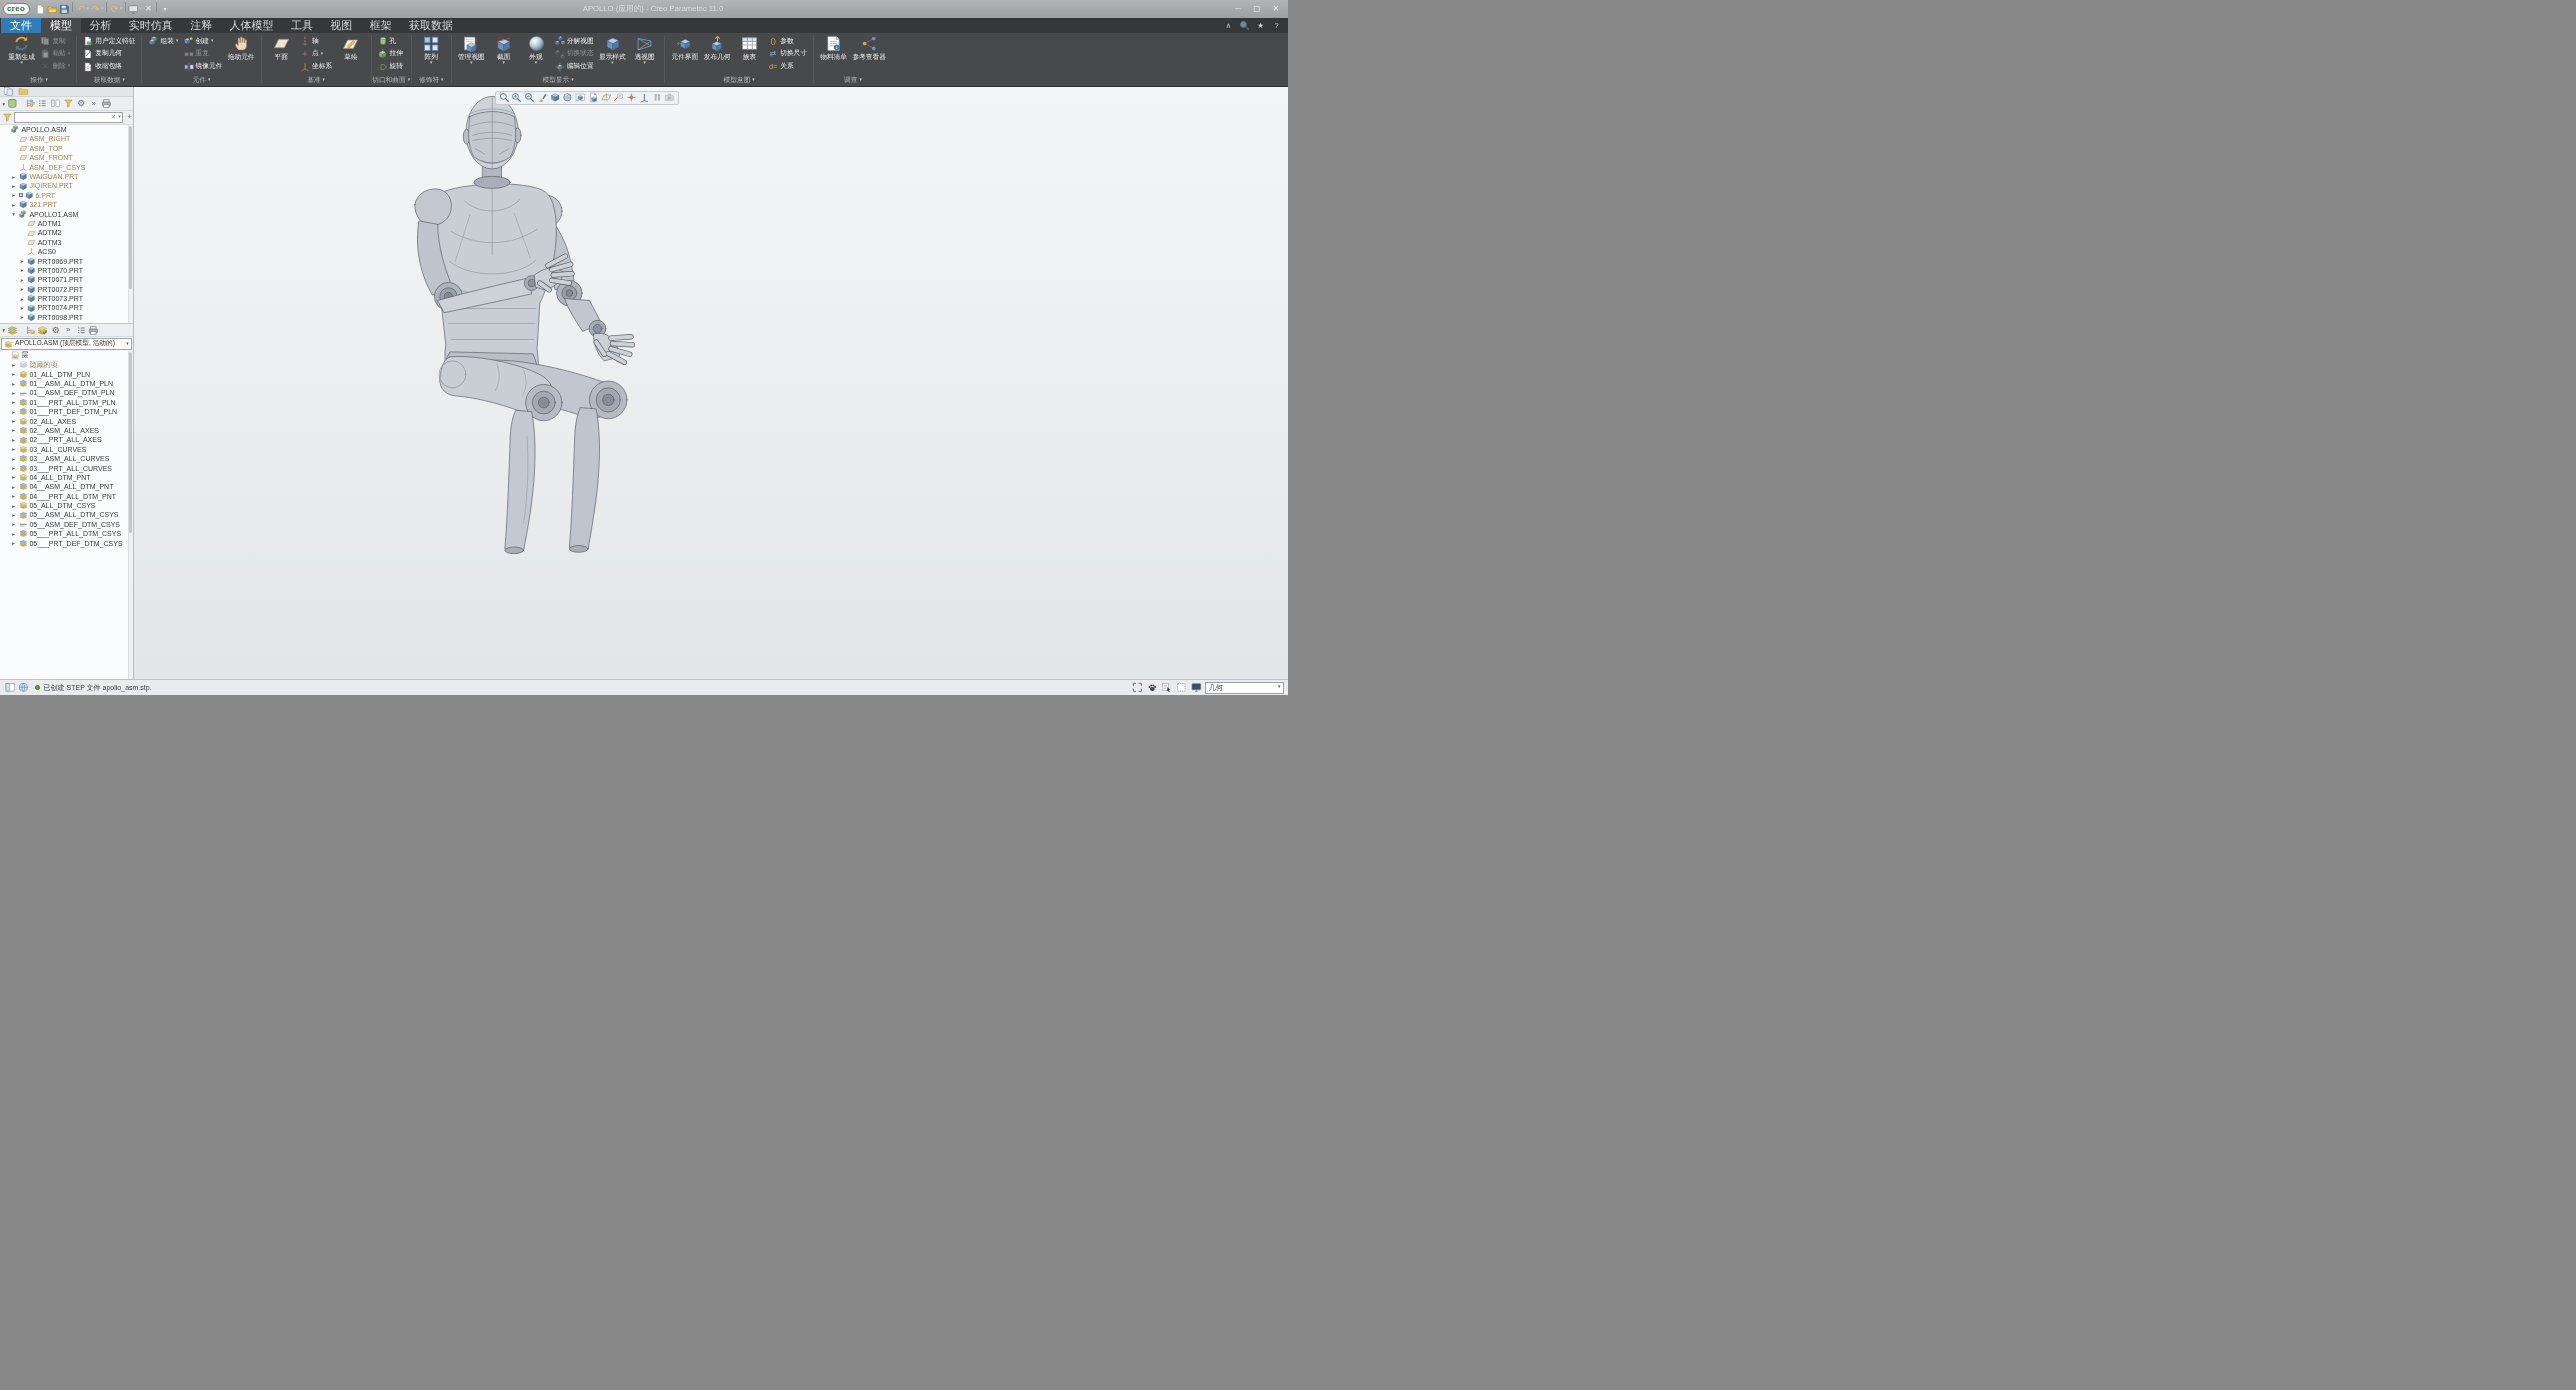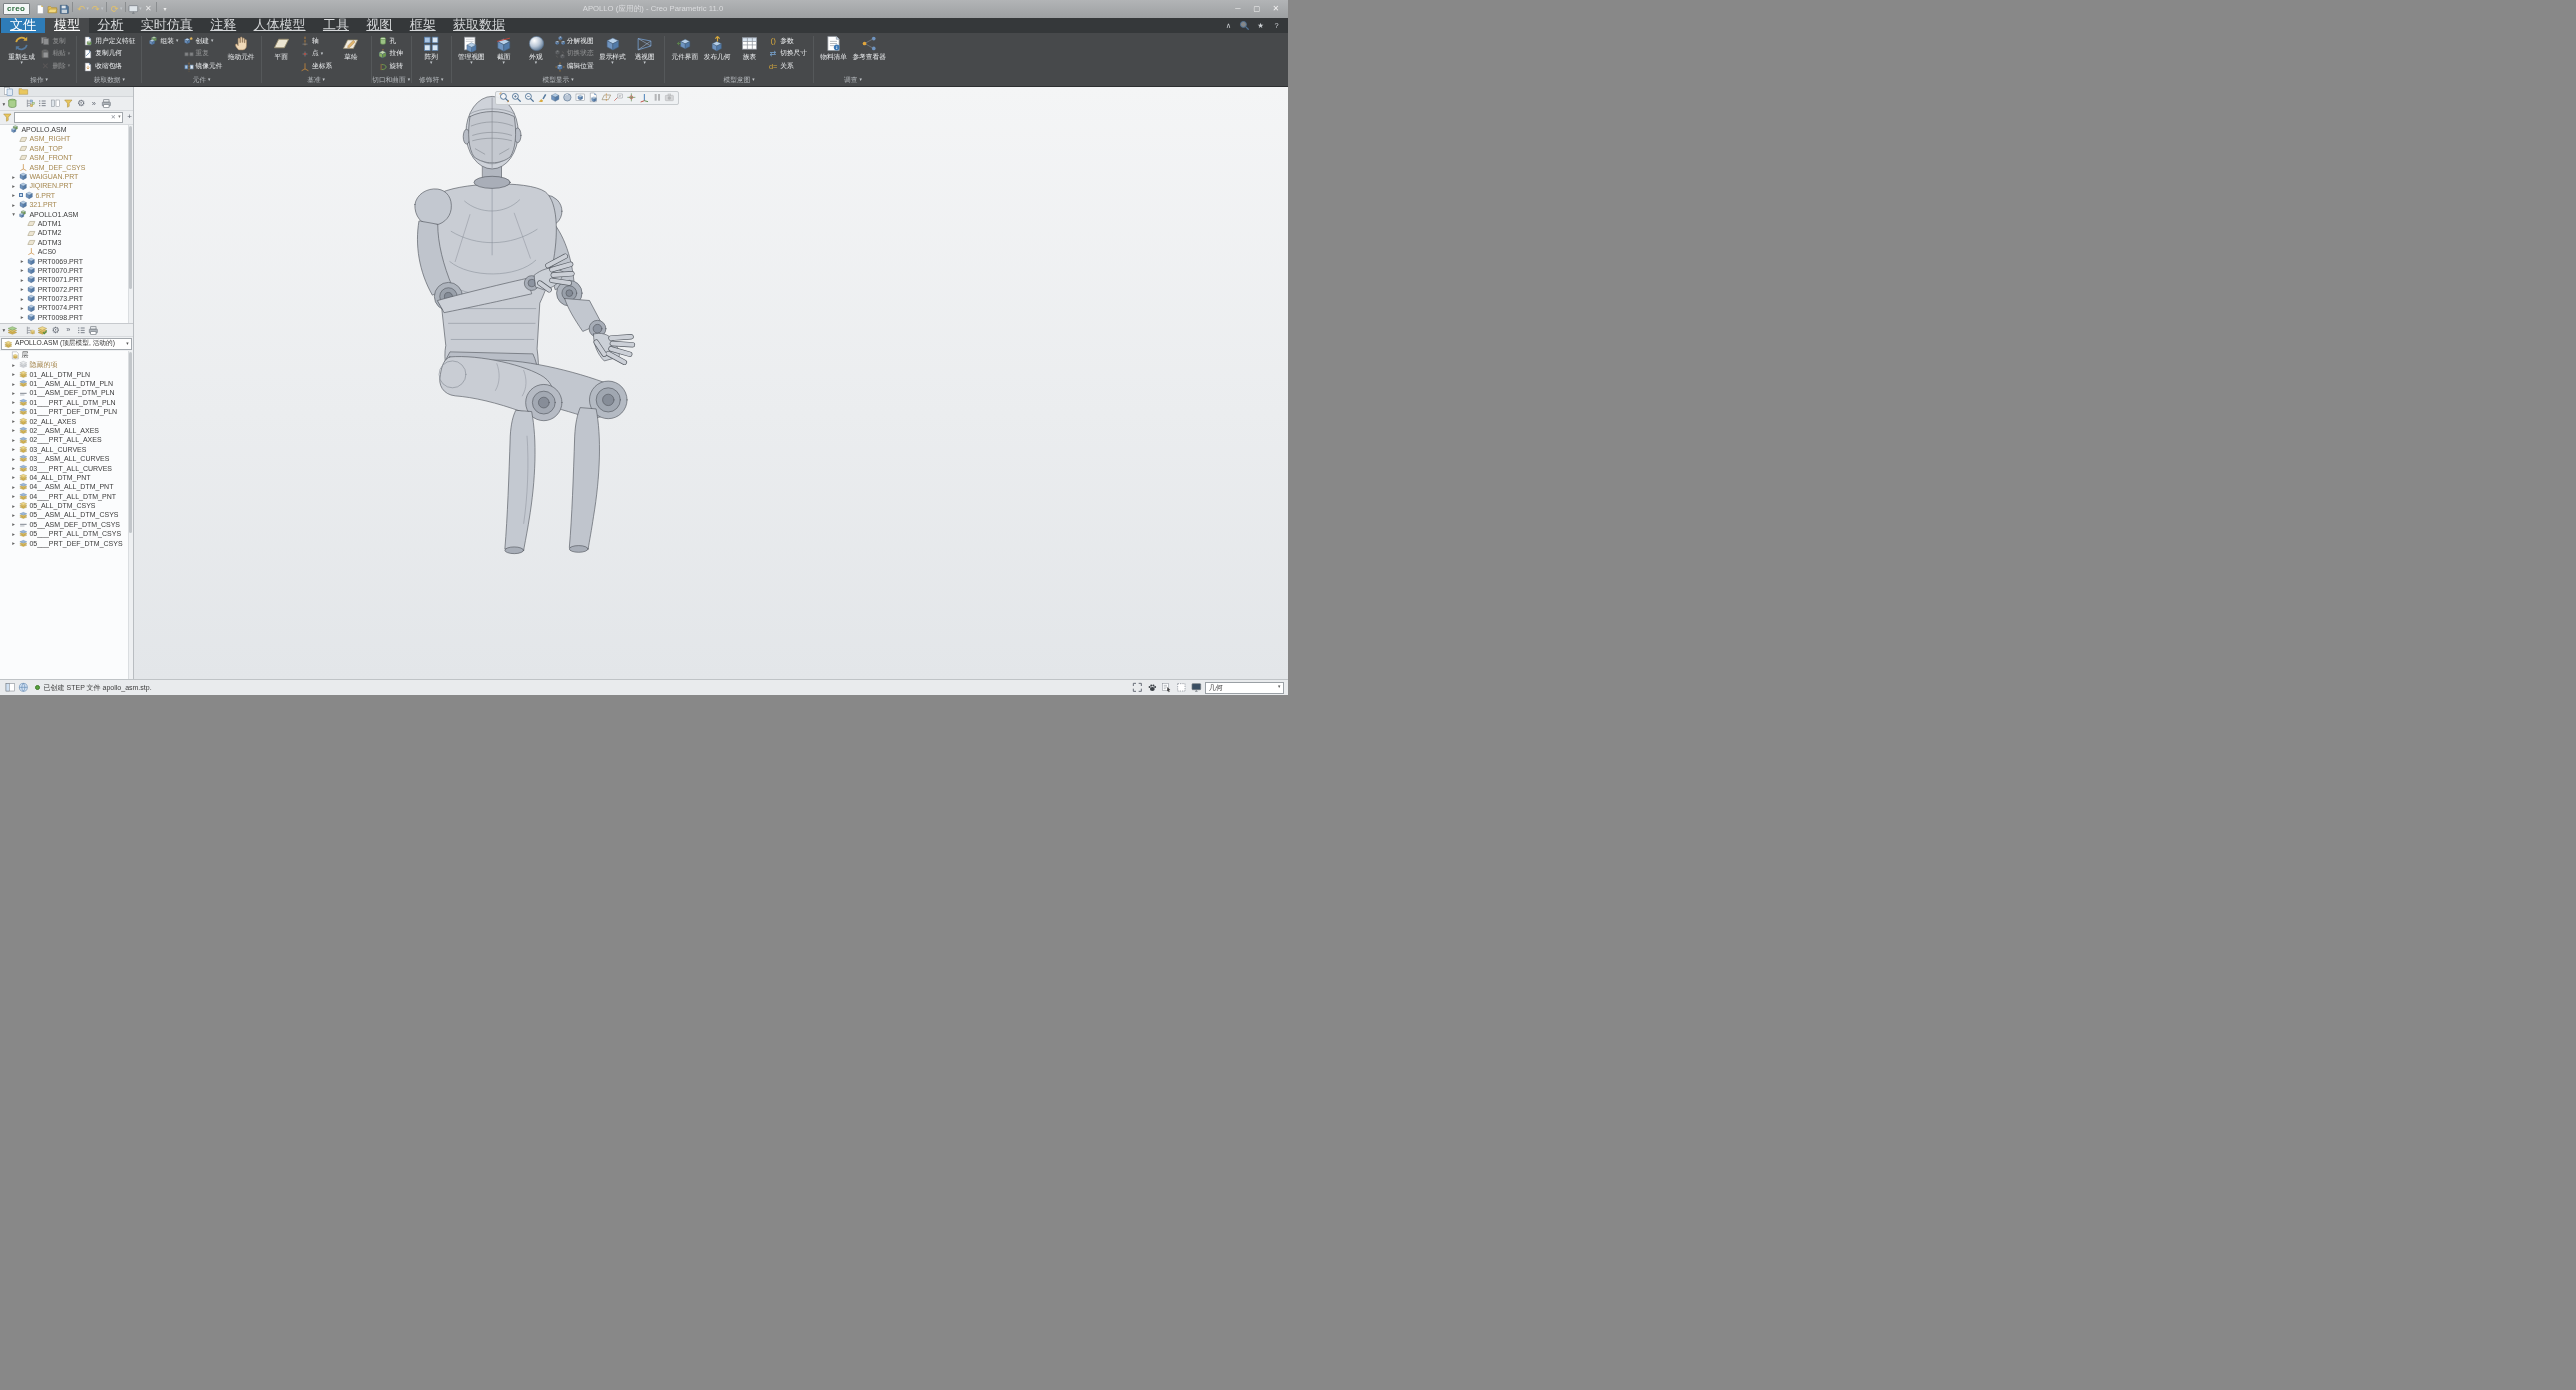--- a/index.html
+++ b/index.html
@@ -3,32 +3,32 @@
 <meta charset="utf-8">
 <style>
   html,body{margin:0;padding:0;background:#888;}
   *{box-sizing:border-box;user-select:none;}
   .app{width:1288px;height:695px;display:flex;flex-direction:column;overflow:hidden;
        font-family:"Liberation Sans","DejaVu Sans",sans-serif;font-size:7.4px;color:#333;}
 
   
   .titlebar{height:18px;background:linear-gradient(#b2b4b6,#9da0a2);display:flex;align-items:center;
             padding:0 2.7px;position:relative;flex:0 0 auto;}
-  .logo-chip{background:#f4f6f7;border:0.7px solid #7c8184;border-radius:1px;color:#2d6e3e;
+  .logo-chip{background:#f4f6f7;border:0.7px solid #7c8184;border-radius:6px;color:#2d6e3e;
              font-weight:bold;font-size:8px;padding:0.7px 3.4px;margin-right:4px;letter-spacing:0.3px;}
   .qat{display:flex;align-items:center;gap:0.7px;z-index:2;}
   .qbtn{display:flex;align-items:center;height:13.4px;padding:0 1.3px;border-radius:1.3px;}
   .qsep{width:0.7px;height:9.4px;background:#8a8d8f;margin:0 2px;}
   .win-title{position:absolute;left:18px;right:0;text-align:center;color:#dcdddf;font-size:7.7px;pointer-events:none;}
   .winctl{margin-left:auto;display:flex;z-index:2;}
   .winbtn{width:19px;height:13.4px;display:flex;align-items:center;justify-content:center;font-size:7.4px;}
 
   
   .tabrow{height:14.8px;background:#35383a;display:flex;align-items:stretch;padding-left:1.3px;flex:0 0 auto;}
-  .tab{display:flex;align-items:center;padding:0 8.7px;font-size:13px;color:#d6d8da;cursor:default;text-decoration:underline;}
+  .tab{display:flex;align-items:center;padding:0 8.7px;font-size:11px;color:#d6d8da;cursor:default;}
   .tab.file{background:#2e7cb8;color:#fff;margin-right:0.7px;}
   .tab.active{background:#47494b;color:#fff;}
   .tabrow-right{margin-left:auto;display:flex;align-items:center;gap:4px;padding-right:5.4px;}
 
   
   .ribbon{height:54px;background:#47494b;display:flex;align-items:stretch;padding:0.7px 2.7px 0;
           border-bottom:0.7px solid #2d2f31;flex:0 0 auto;overflow:hidden;}
   .rgroup{display:flex;flex-direction:column;}
   .rgroup-body{flex:1;display:flex;align-items:flex-start;padding:1.3px 3.4px 0;gap:1.3px;}
   .rgroup-label{height:10.7px;display:flex;align-items:center;justify-content:center;gap:2px;

